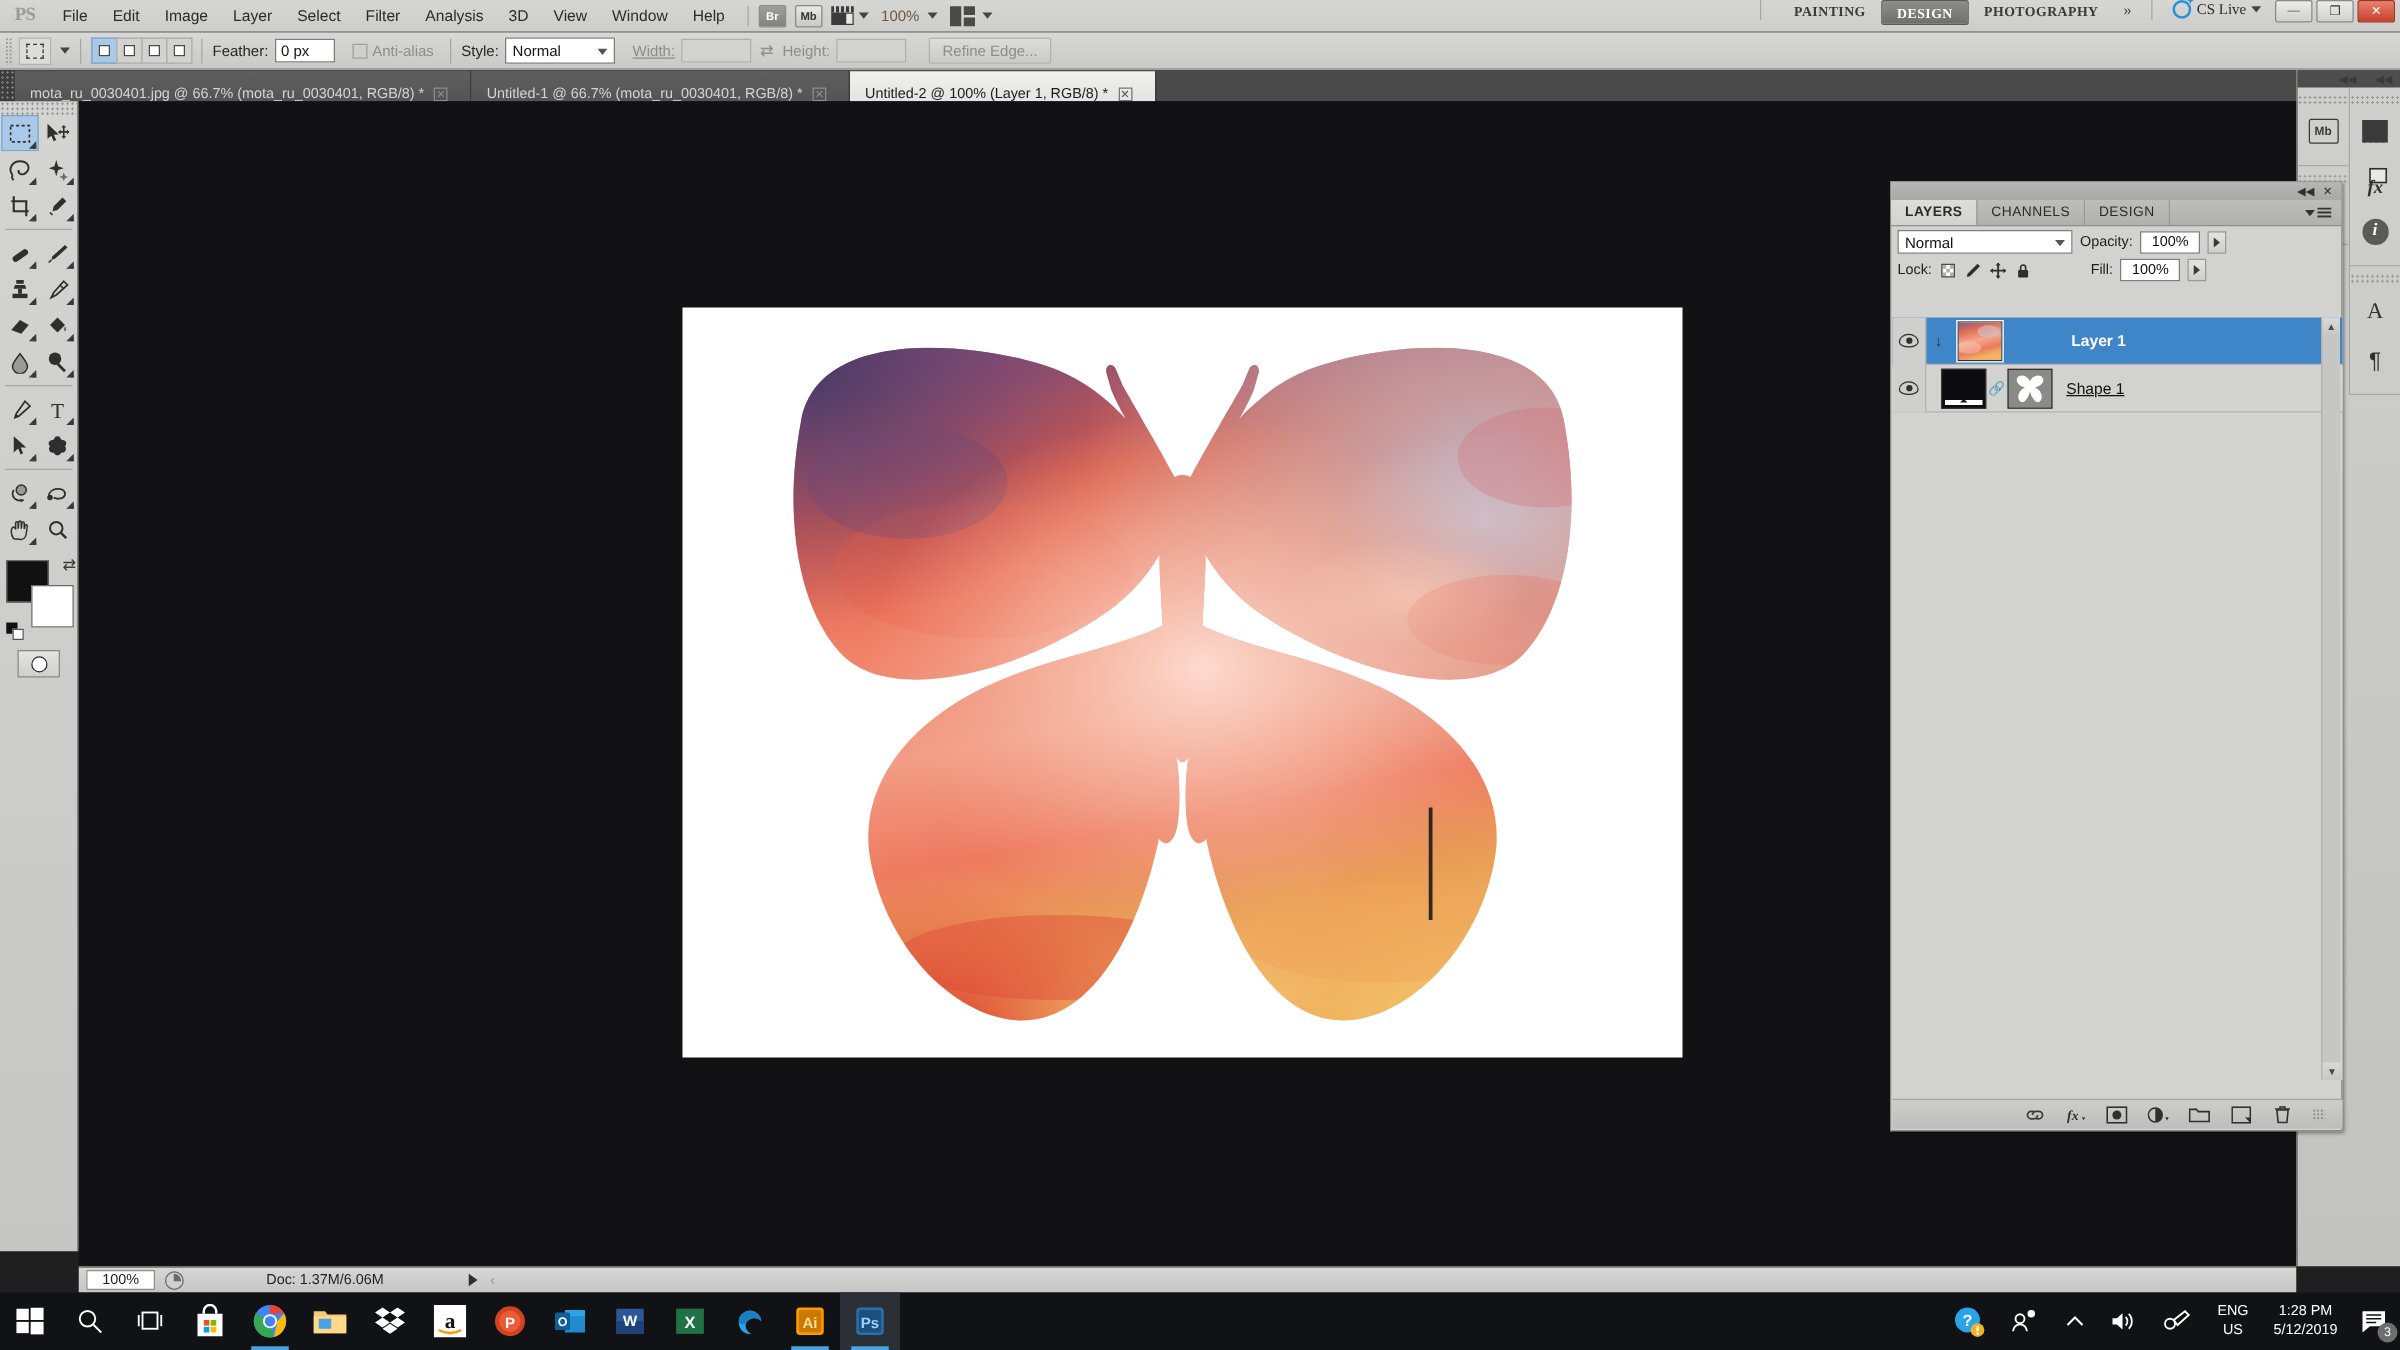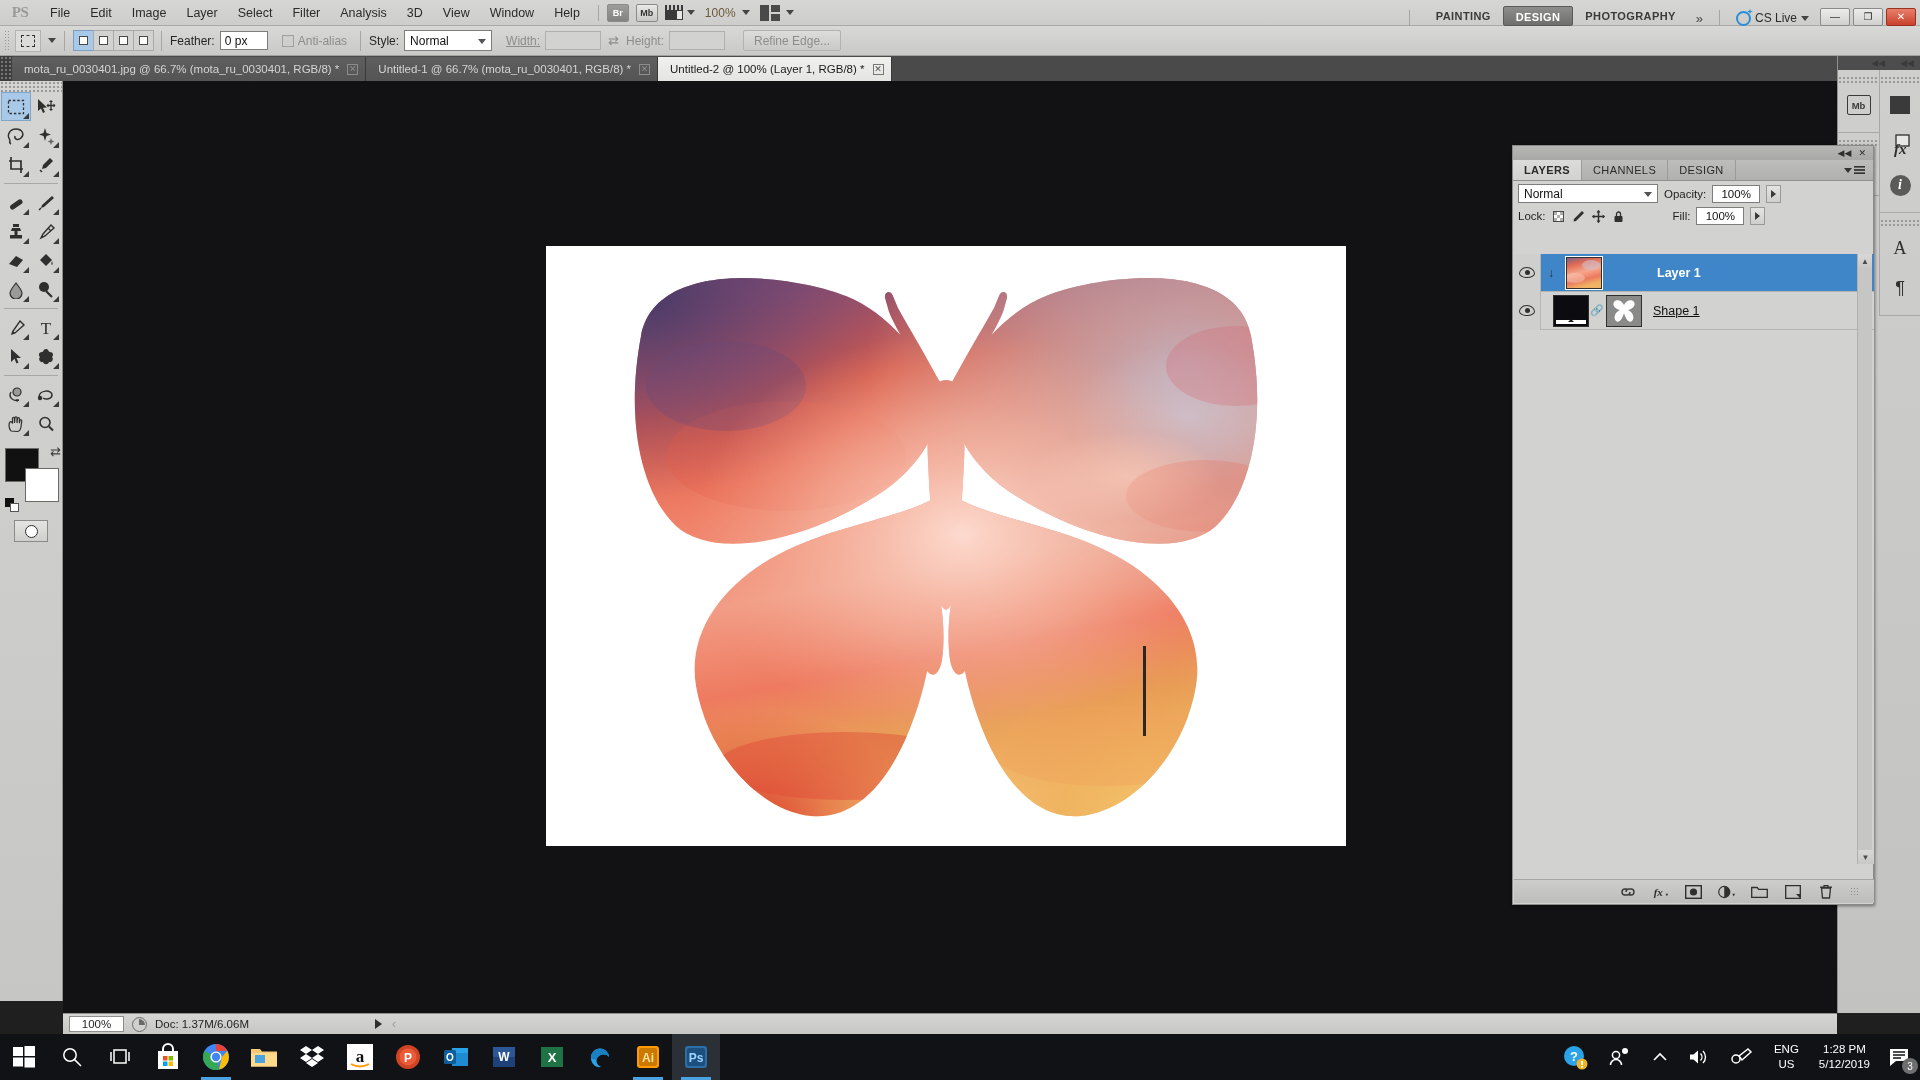--- a/index.html
+++ b/index.html
@@ -39,21 +39,21 @@
   .scr-icon { width: 20px; height: 18px; position: relative; margin-right: 2px; }
   .scr-icon .top { position:absolute; top:1px; left:0; width:18px;height:5px;
     background: repeating-linear-gradient(90deg,#3a3a3a 0 2px,#ccc 2px 4px); }
   .scr-icon .body { position:absolute; top:6px;left:0;width:11px;height:10px;background:#3a3a3a;}
   .scr-icon .body2 { position:absolute; top:6px;left:11px;width:7px;height:10px;background:#e8e8e6;border:1px solid #3a3a3a;}
   .caret { width:0;height:0;border-left:4px solid transparent;border-right:4px solid transparent;border-top:5px solid #444; }
   .zoomlbl { color:#6b5a3a; font-size:12px; margin:0 6px 0 10px; }
   .arrange-icon { width:20px;height:16px;position:relative;margin-left:10px;}
   .arrange-icon i { position:absolute; background:#4a4a4a; display:block;}
 
-  .ws-area { margin-left:auto; display:flex; align-items:flex-end; height:26px; padding-right:4px;}
+  .ws-area { margin-left:auto; display:flex; align-items:flex-start; height:26px; padding-right:4px;font-family:Liberation Serif, serif;}
   .ws-tab {
     padding: 0 12px; height: 20px; line-height:20px; font-size:11px; font-weight:bold;
     color:#3a3a3a; letter-spacing:0.4px;
   }
   .ws-tab.active { background: linear-gradient(#8e8e8c,#6e6e6c); color:#fff;
      border:1px solid #5a5a58; border-radius:2px; }
   .ws-chevrons { padding:0 8px; color:#444; font-size:13px; }
   .cslive { display:flex; align-items:center; gap:4px; padding:0 8px; color:#2b2b2b; font-size:12px;}
   .cs-ring { width:15px;height:15px;border:2.5px solid #2b8fd6;border-radius:50%; position:relative;}
   .cs-ring:after{content:"";position:absolute;right:-4px;top:-4px;width:6px;height:6px;background:#2b8fd6;
@@ -92,21 +92,21 @@
      border-left:4px solid transparent;border-right:4px solid transparent;border-top:5px solid #555;}
   .swapico { color:#8d8d8b; font-size:13px; margin:0 7px; }
   .ob-btn { height:21px; border:1px solid #b2b2b0; background:linear-gradient(#dcdcda,#cacac8);
      border-radius:2px; font-size:12px; color:#8d8d8b; padding:0 10px; line-height:20px;}
 
   
   .tabbar { position:absolute; left:0; top:56px; width:1920px; height:25px;
     background:#4a4a4a; display:flex; align-items:flex-end;}
   .ltabgrip { width:12px; height:25px; background:#3d3d3d;
      background-image: radial-gradient(#777 1px, transparent 1px); background-size:4px 4px;}
-  .doctab { height:24px; display:flex;align-items:center; padding:0 7px 0 12px; gap:8px;
+  .doctab { height:24px; display:flex;align-items:flex-end; padding:0 18px 0 12px; gap:8px;
      background: linear-gradient(#5f5f5f,#545454); color:#d4d4d4; font-size:11.5px;
      border-right:1px solid #3a3a3a; white-space:nowrap;margin-top:44px;}
   .doctab.active { background: linear-gradient(#f0f0ee,#e4e4e2); color:#1a1a1a; }
   .tabx { width:11px;height:11px;border:1px solid #8d8d8b; color:#8d8d8b; font-size:9px;
     display:flex;align-items:center;justify-content:center; line-height:1;}
   .doctab.active .tabx { border-color:#777; color:#555;}
 
   
   .toolbox { position:absolute; left:0; top:81px; width:63px; height:920px;
      background: linear-gradient(#d4d4d2,#c6c6c4); border-right:1px solid #8f8f8d;}
@@ -139,21 +139,21 @@
   
   .statusbar { position:absolute; left:63px; top:1013px; width:1774px; height:21px;
      background: linear-gradient(#d6d6d4,#c6c6c4); border-top:1px solid #8f8f8d;
      display:flex; align-items:center; font-size:11.5px; color:#1f1f1f;}
   .sb-zoom { width:55px; height:16px; background:#fff; border:1px solid #8d8d8b; margin-left:6px;
      text-align:center; line-height:15px;}
   .sb-pie { width:15px;height:15px;border:1.5px solid #6a6a68; border-radius:50%; margin:0 8px;
      position:relative; background:#d0d0ce;}
   .sb-pie:after{content:"";position:absolute;left:6px;top:1px;width:6px;height:6px;background:#6a6a68;
      border-top-right-radius:6px;}
-  .sb-doc { width:210px; }
+  .sb-doc { width:210px; text-align:center;}
   .sb-arrow { width:0;height:0;border-top:5px solid transparent;border-bottom:5px solid transparent;
      border-left:7px solid #2f2f2f; margin:0 10px;}
   .sb-chev { color:#9a9a98; font-size:12px;}
 
   
   .right-rail { position:absolute; right:0; top:56px; width:83px; height:957px;
      background: linear-gradient(#cfcfcd,#c2c2c0); border-left:1px solid #8f8f8d;}
   .rail-head { height:14px; display:flex; align-items:center; justify-content:flex-end;
     padding-right:6px; color:#3a3a3a; font-size:9px; background:#4d4d4d;}
   .rail-col { display:flex; }

